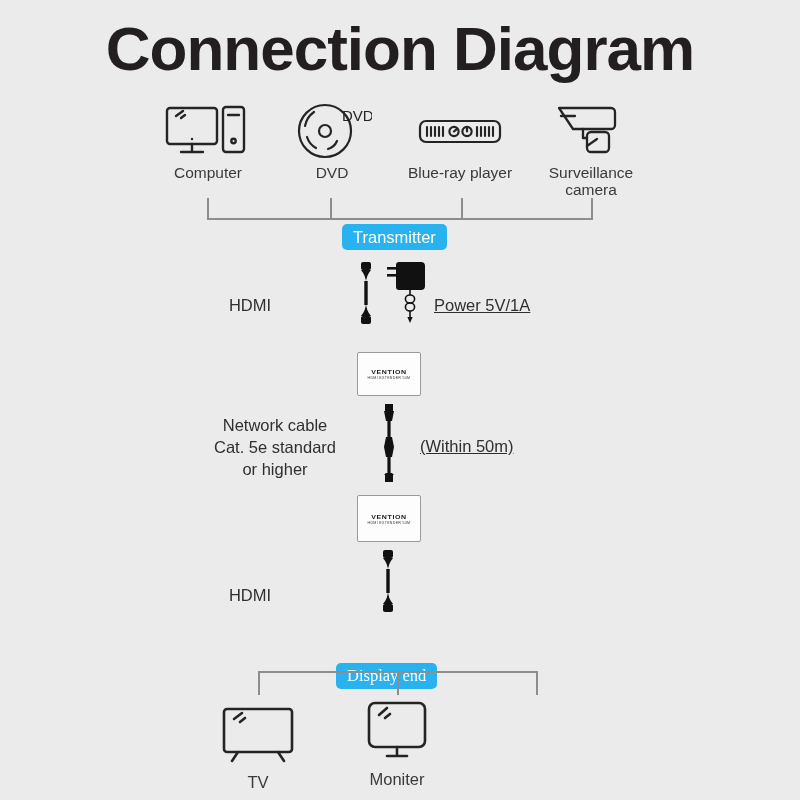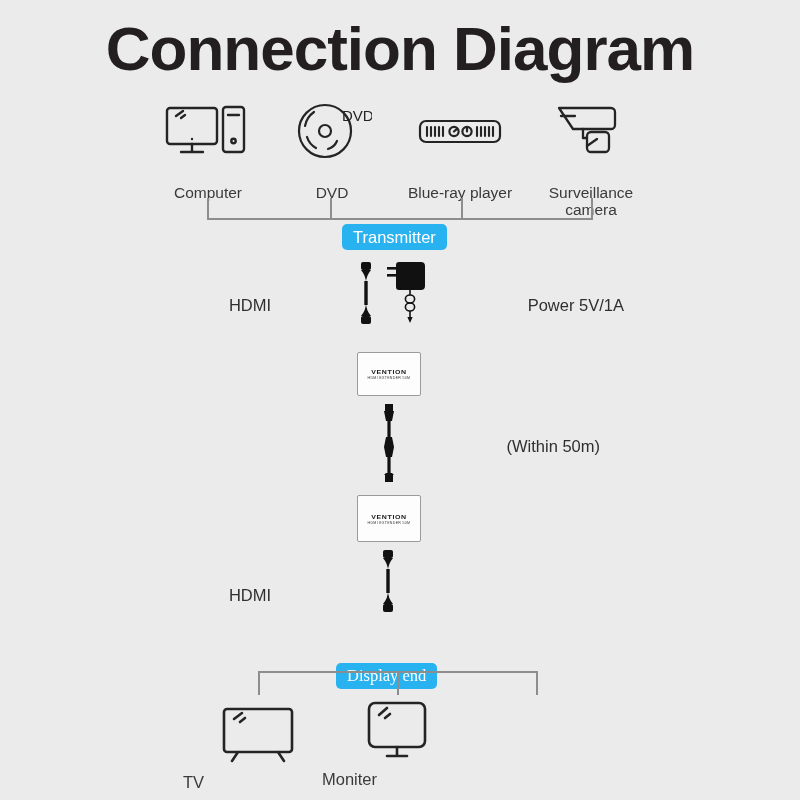--- a/index.html
+++ b/index.html
@@ -47,21 +47,21 @@
   .src-icon {
     height: 62px;
     display: flex;
     align-items: center;
     justify-content: center;
   }
   .src-label {
     font-size: 15.5px;
     line-height: 17px;
     color: #3a3a3a;
-    margin-top: 22px;
+    margin-top: 2px;
     white-space: pre-line;
   }
 
   
   .bracket-line {
     position: absolute;
     background: #8d8d8d;
   }
   .h-line { height: 1.6px; }
   .v-line { width: 1.6px; }
@@ -84,21 +84,21 @@
   
   .note {
     position: absolute;
     font-size: 16.5px;
     line-height: 22px;
     color: #2f2f2f;
     white-space: pre-line;
   }
   .note.center { text-align: center; }
   .note.right  { text-align: center; }
-  .note.left   { text-align: right; }
+  .note.left   { text-align: left; text-decoration: underline; }
 
   
   .vention-box {
     position: absolute;
     background: #fdfdfd;
     border: 1.3px solid #9a9a9a;
     border-radius: 2px;
     display: flex;
     flex-direction: column;
     align-items: center;
@@ -120,20 +120,21 @@
     font-family: "Liberation Sans", sans-serif;
     transform: scaleY(0.9);
   }
 
   
   .cable { position: absolute; }
 
   
   .out-item {
     position: absolute;
+    text-align: center;
     width: 150px;
   }
   .out-icon {
     height: 60px;
     display: flex;
     align-items: flex-end;
     justify-content: center;
   }
   .out-label {
     font-size: 16.5px;
@@ -266,20 +267,23 @@
         <path d="M8.4 17 h3.2 v16 h-3.2 z"></path>
         <path d="M5 43 h10 l-2 -10 h-6 z"></path>
         <path d="M5 43 h10 l-2 10 h-6 z"></path>
         <path d="M8.4 53 h3.2 v16 h-3.2 z"></path>
         <path d="M5 71 h10 l-2 -2 h-6 z"></path>
         <path d="M6 71 h8 v7 h-8 z"></path>
       </g>
     </svg>
   </div>
 
+  <div class="note center" style="left:170px; top:414px; width:210px;">Network cable
+Cat. 5e standard
+or higher</div>
   <div class="note left" style="left:420px; top:435px; width:180px;">(Within 50m)</div>
 
   <div class="vention-box" style="left:357px; top:495px; width:62px; height:45px;">
     <div class="vention-logo">VENTION</div>
     <div class="vention-sub">HDMI EXTENDER 50M</div>
   </div>
 
   <div class="cable" style="left:377px; top:550px;">
     <svg width="22" height="62" viewBox="0 0 22 62">
       <g fill="#111111">

